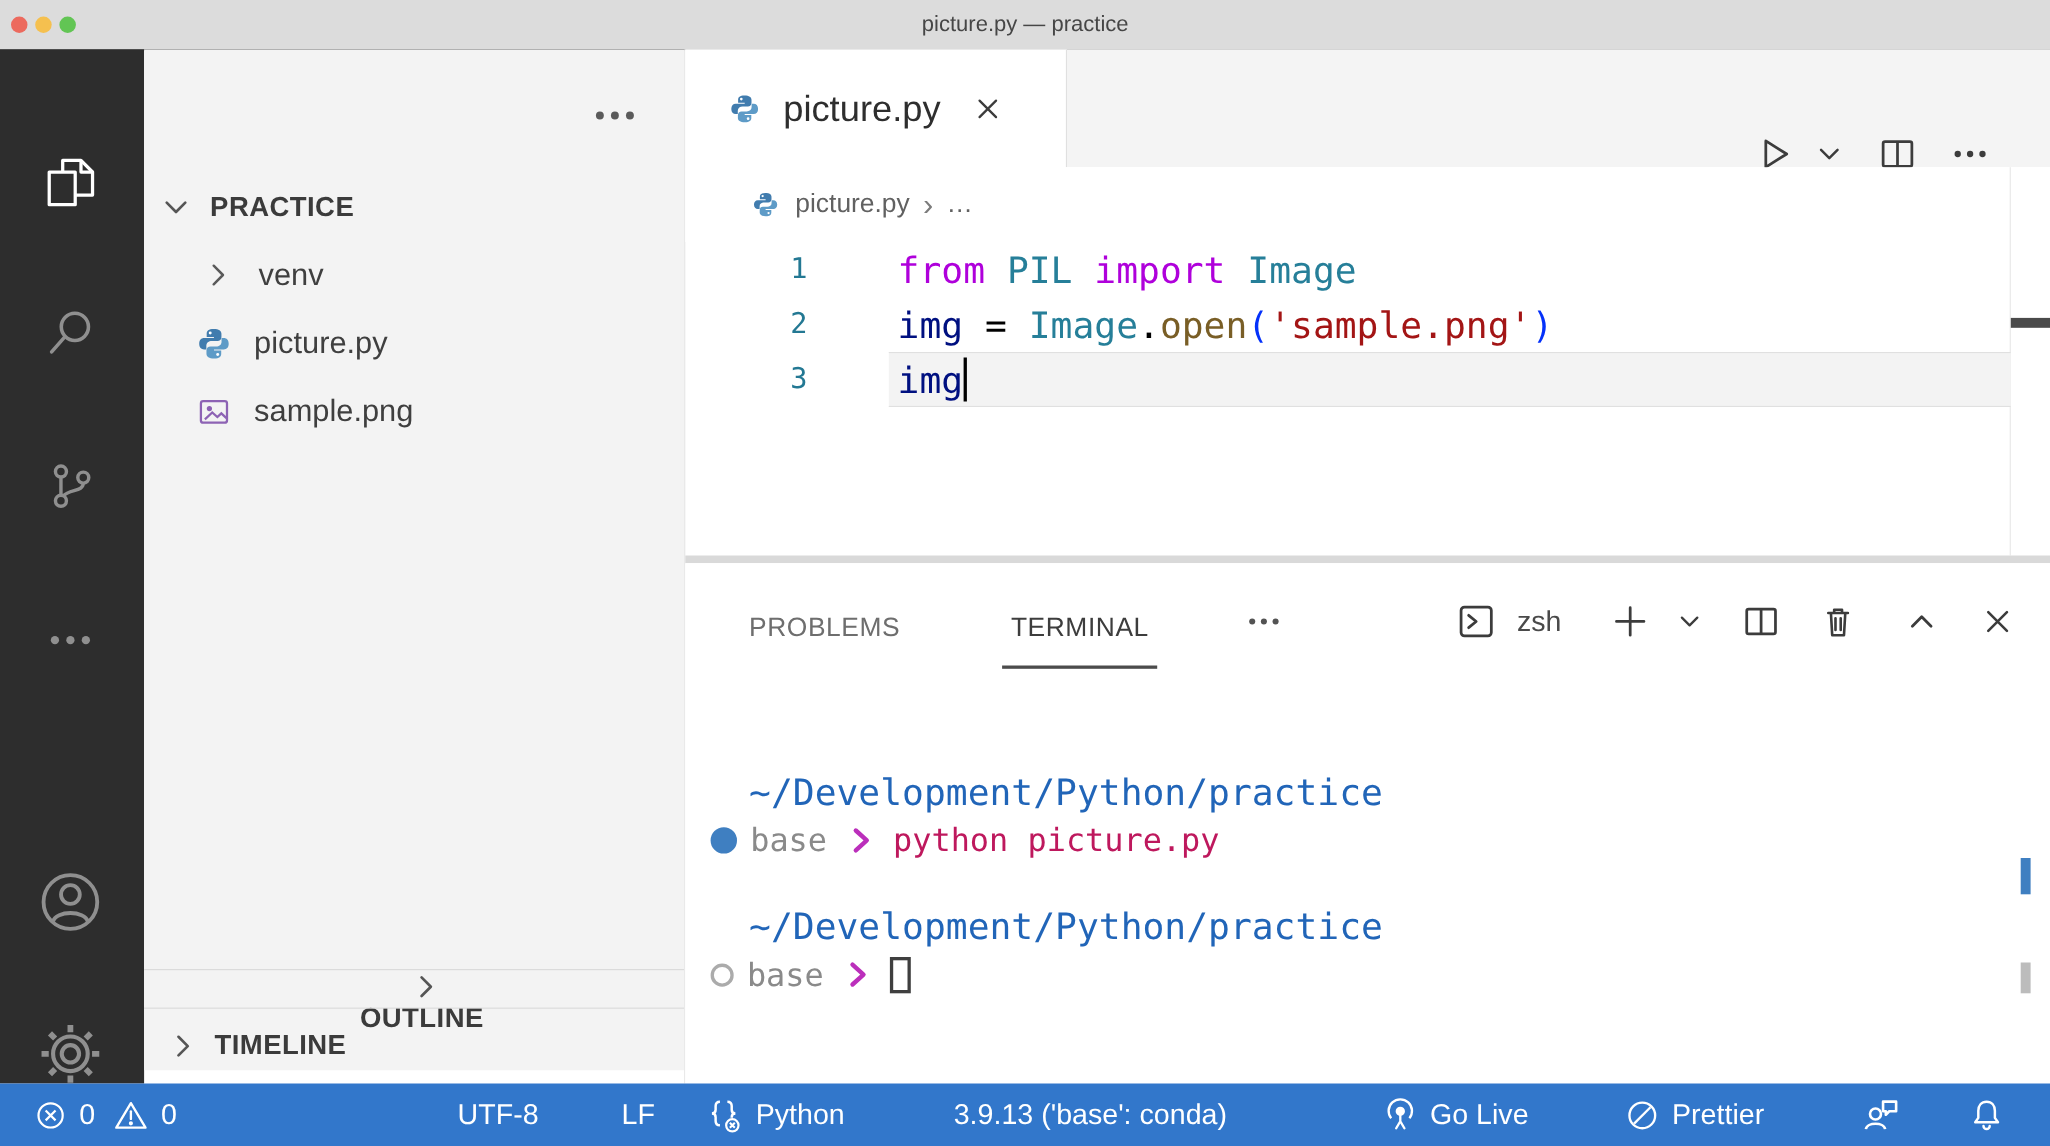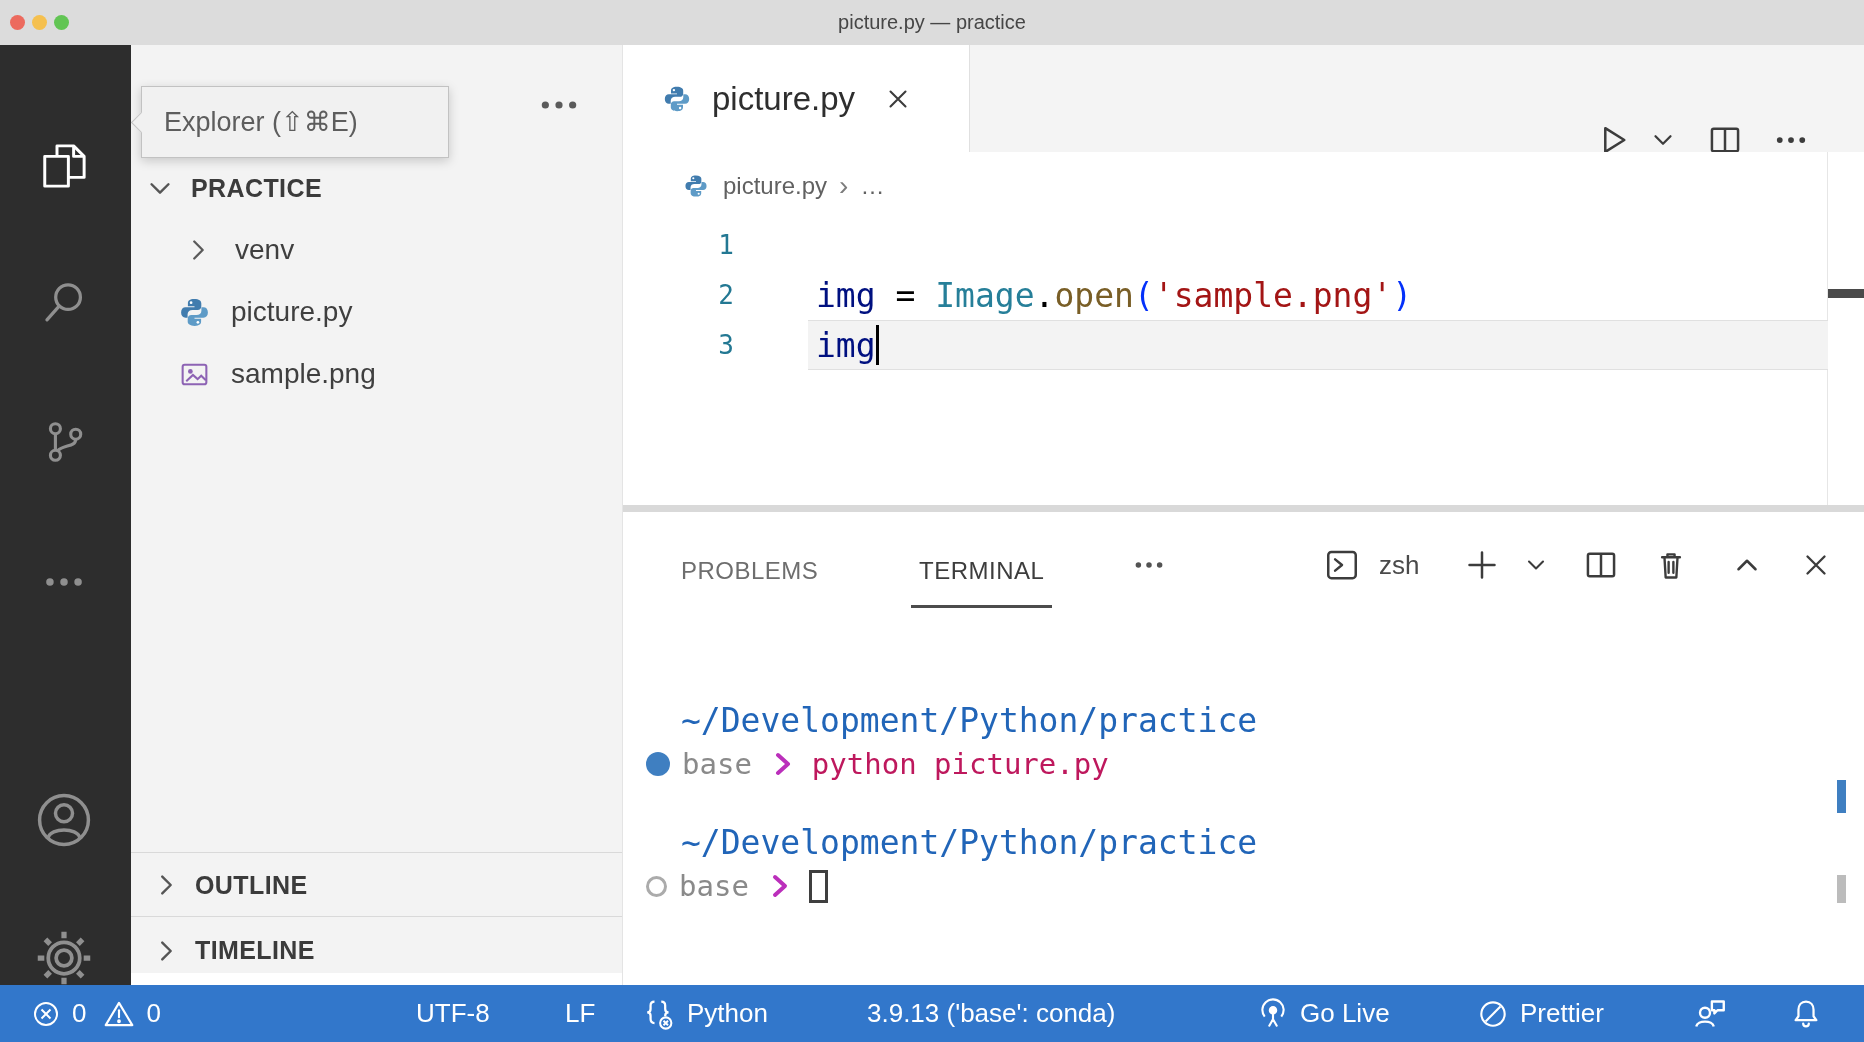--- a/index.html
+++ b/index.html
@@ -26,21 +26,21 @@
   .sb-head-label{font-size:25px;font-weight:bold;color:#3b3b3b;letter-spacing:.4px;}
   .tw{margin:0 0 0 14px;width:30px;height:30px;flex:0 0 auto;}
   .sb-practice .sb-head-label{margin-left:16px;}
   .file-list{position:absolute;left:0;top:174px;width:100%;}
   .frow{position:relative;height:62px;display:flex;align-items:center;}
   .frow .tw{margin-left:52px;}
   .ficon{margin-left:47px;width:33px;height:33px;flex:0 0 auto;}
   .flabel{margin-left:20px;font-size:28px;color:#3f3f3f;}
   .frow .tw + .flabel{margin-left:22px;}
   .sb-bottom{border-top:1px solid #d9d9d9;}
-  .sb-outline{top:807px;height:64px;}
+  .sb-outline{top:836px;height:64px;flex-direction:column;}
   .sb-timeline{top:871px;height:67px;}
   .sb-bottom .tw{margin-left:20px;}
   .sb-bottom .sb-head-label{margin-left:14px;font-size:25px;}
 
   
   .tooltip{position:absolute;left:141px;top:86px;width:308px;height:72px;background:#f1f1f1;
     border:1px solid #c2c2c2;box-shadow:0 3px 10px rgba(0,0,0,.18);z-index:40;
     display:flex;align-items:center;padding-left:22px;box-sizing:border-box;}
   .tooltip .tip-arrow{position:absolute;left:-8px;top:28px;width:14px;height:14px;background:#f1f1f1;
     border-left:1px solid #c2c2c2;border-bottom:1px solid #c2c2c2;transform:rotate(45deg);}
@@ -223,24 +223,20 @@
       <span class="sb-head-label">OUTLINE</span>
     </div>
     <div class="sb-section sb-bottom sb-timeline">
       <svg class="tw" viewBox="0 0 32 32" fill="none" stroke="#555" stroke-width="2.6" stroke-linecap="round" stroke-linejoin="round">
           <path d="M12 7 L21 16 L12 25"></path>
         </svg>
       <span class="sb-head-label">TIMELINE</span>
     </div>
   </div>
 
-  <div class="tooltip">
-    <div class="tip-arrow"></div>
-    <span class="tip-label">Explorer (⇧⌘E)</span>
-  </div>
 
   <div class="main">
 
     <div class="tabstrip">
       <div class="tab">
         <svg class="tabicon" viewBox="0 0 32 32">
           <path fill="#417cae" d="M15.8 3 C11.2 3 9.6 4.8 9.6 7.2 V10 H16 V11 H7.3 C4.8 11 3 12.8 3 16 C3 19.2 4.8 21 7.3 21 H9.3 V17.8 C9.3 15 11.5 13.6 14 13.6 H19 C21.2 13.6 22.6 12.2 22.6 10 V7.2 C22.6 4.8 20.4 3 15.8 3 Z"></path>
           <path fill="#5e9bc7" d="M16.2 29 C20.8 29 22.4 27.2 22.4 24.8 V22 H16 V21 H24.7 C27.2 21 29 19.2 29 16 C29 12.8 27.2 11 24.7 11 H22.7 V14.2 C22.7 17 20.5 18.4 18 18.4 H13 C10.8 18.4 9.4 19.8 9.4 22 V24.8 C9.4 27.2 11.6 29 16.2 29 Z"></path>
           <circle cx="12.7" cy="6.5" r="1.3" fill="#fff"></circle>
             <circle cx="19.3" cy="25.5" r="1.3" fill="#fff"></circle>
@@ -283,20 +279,21 @@
           <circle cx="19.3" cy="25.5" r="1.3" fill="#fff"></circle>
       </svg>
       <span class="bc-file">picture.py</span>
       <span class="bc-sep">›</span>
       <span class="bc-ell">…</span>
     </div>
 
     <div class="code-lines">
         <div class="cline">
           <span class="gut">1</span>
+          <span class="ctext"><span style="color: rgb(175, 0, 219);">from</span><span style="color: rgb(0, 0, 0);"> </span><span style="color: rgb(38, 127, 153);">PIL</span><span style="color: rgb(0, 0, 0);"> </span><span style="color: rgb(175, 0, 219);">import</span><span style="color: rgb(0, 0, 0);"> </span><span style="color: rgb(38, 127, 153);">Image</span></span>
         </div>
         <div class="cline">
           <span class="gut">2</span>
           <span class="ctext"><span style="color: rgb(0, 16, 128);">img</span><span style="color: rgb(0, 0, 0);"> = </span><span style="color: rgb(38, 127, 153);">Image</span><span style="color: rgb(0, 0, 0);">.</span><span style="color: rgb(121, 94, 38);">open</span><span style="color: rgb(4, 49, 250);">(</span><span style="color: rgb(163, 21, 21);">'sample.png'</span><span style="color: rgb(4, 49, 250);">)</span></span>
         </div>
         <div class="cline hl">
           <span class="gut">3</span>
           <span class="ctext"><span style="color: rgb(0, 16, 128);">img</span><span class="caret"></span></span>
         </div>
       </div>

